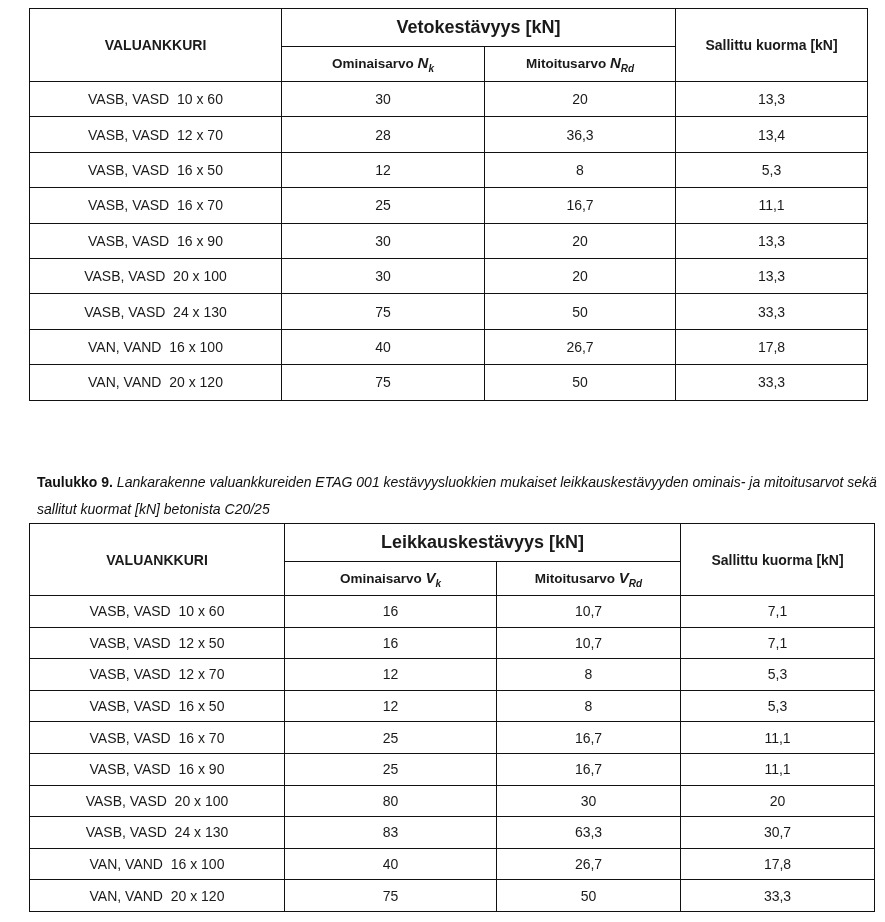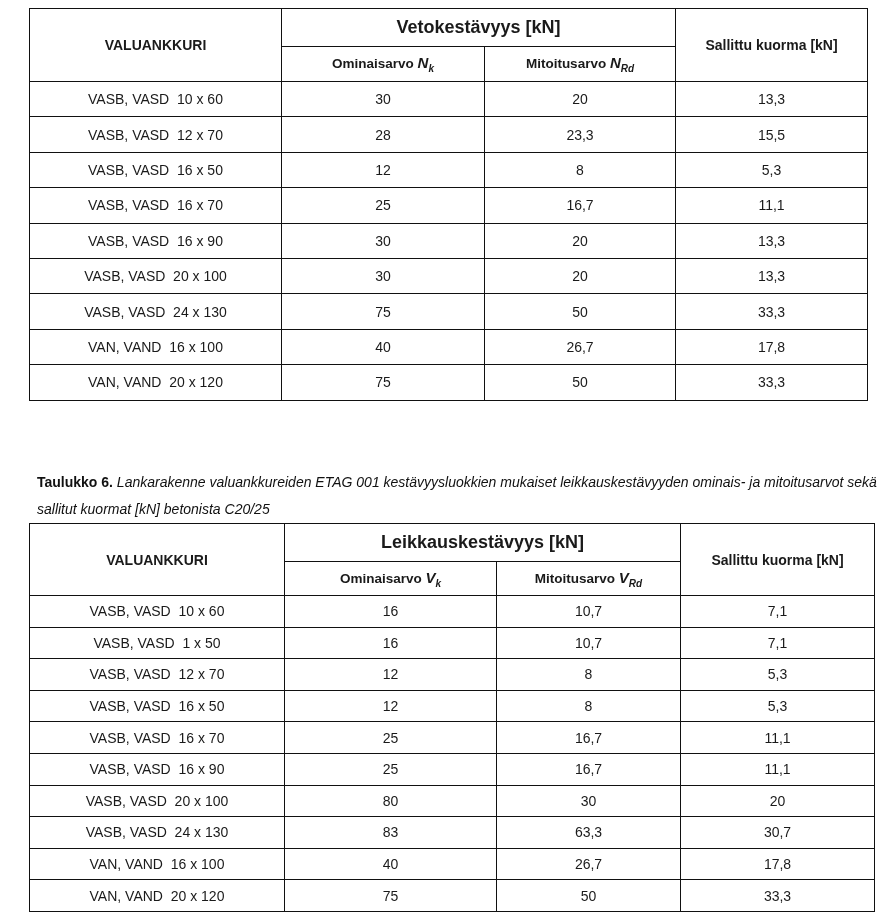--- a/index.html
+++ b/index.html
@@ -53,22 +53,22 @@
   <tbody id="t1-body">
       <tr>
         <td style="white-space: pre;">VASB, VASD  10 x 60</td>
         <td style="white-space: pre;">30</td>
         <td style="white-space: pre;">20</td>
         <td style="white-space: pre;">13,3</td>
       </tr>
       <tr>
         <td style="white-space: pre;">VASB, VASD  12 x 70</td>
         <td style="white-space: pre;">28</td>
-        <td style="white-space: pre;">23,3</td>
-        <td style="white-space: pre;">15,5</td>
+        <td style="white-space: pre;">36,3</td>
+        <td style="white-space: pre;">13,4</td>
       </tr>
       <tr>
         <td style="white-space: pre;">VASB, VASD  16 x 50</td>
         <td style="white-space: pre;">12</td>
         <td style="white-space: pre;">8</td>
         <td style="white-space: pre;">5,3</td>
       </tr>
       <tr>
         <td style="white-space: pre;">VASB, VASD  16 x 70</td>
         <td style="white-space: pre;">25</td>
@@ -101,21 +101,21 @@
       </tr>
       <tr>
         <td style="white-space: pre;">VAN, VAND  20 x 120</td>
         <td style="white-space: pre;">75</td>
         <td style="white-space: pre;">50</td>
         <td style="white-space: pre;">33,3</td>
       </tr>
     </tbody>
 </table>
 
-<div class="caption"><b>Taulukko 6.</b><i> Lankarakenne valuankkureiden ETAG 001 kestävyysluokkien mukaiset leikkauskestävyyden ominais- ja mitoitusarvot sekä sallitut kuormat [kN] betonista C20/25</i></div>
+<div class="caption"><b>Taulukko 9.</b><i> Lankarakenne valuankkureiden ETAG 001 kestävyysluokkien mukaiset leikkauskestävyyden ominais- ja mitoitusarvot sekä sallitut kuormat [kN] betonista C20/25</i></div>
 
 <table id="t2">
   <colgroup>
       <col class="c1">
       <col class="c2">
       <col class="c3">
       <col class="c4">
     </colgroup>
   <thead>
     <tr class="h1">
@@ -129,21 +129,21 @@
     </tr>
   </thead>
   <tbody id="t2-body">
       <tr>
         <td style="white-space: pre;">VASB, VASD  10 x 60</td>
         <td style="white-space: pre;">16</td>
         <td style="white-space: pre;">10,7</td>
         <td style="white-space: pre;">7,1</td>
       </tr>
       <tr>
-        <td style="white-space: pre;">VASB, VASD  1 x 50</td>
+        <td style="white-space: pre;">VASB, VASD  12 x 50</td>
         <td style="white-space: pre;">16</td>
         <td style="white-space: pre;">10,7</td>
         <td style="white-space: pre;">7,1</td>
       </tr>
       <tr>
         <td style="white-space: pre;">VASB, VASD  12 x 70</td>
         <td style="white-space: pre;">12</td>
         <td style="white-space: pre;">8</td>
         <td style="white-space: pre;">5,3</td>
       </tr>

